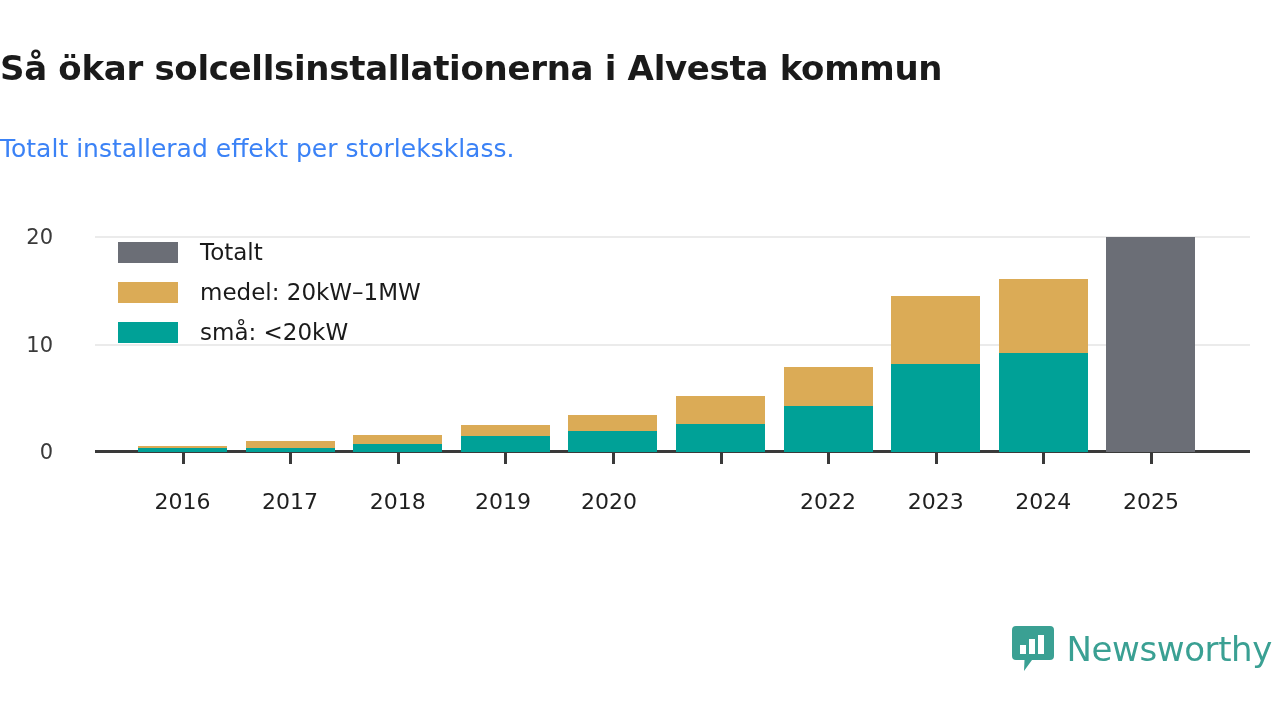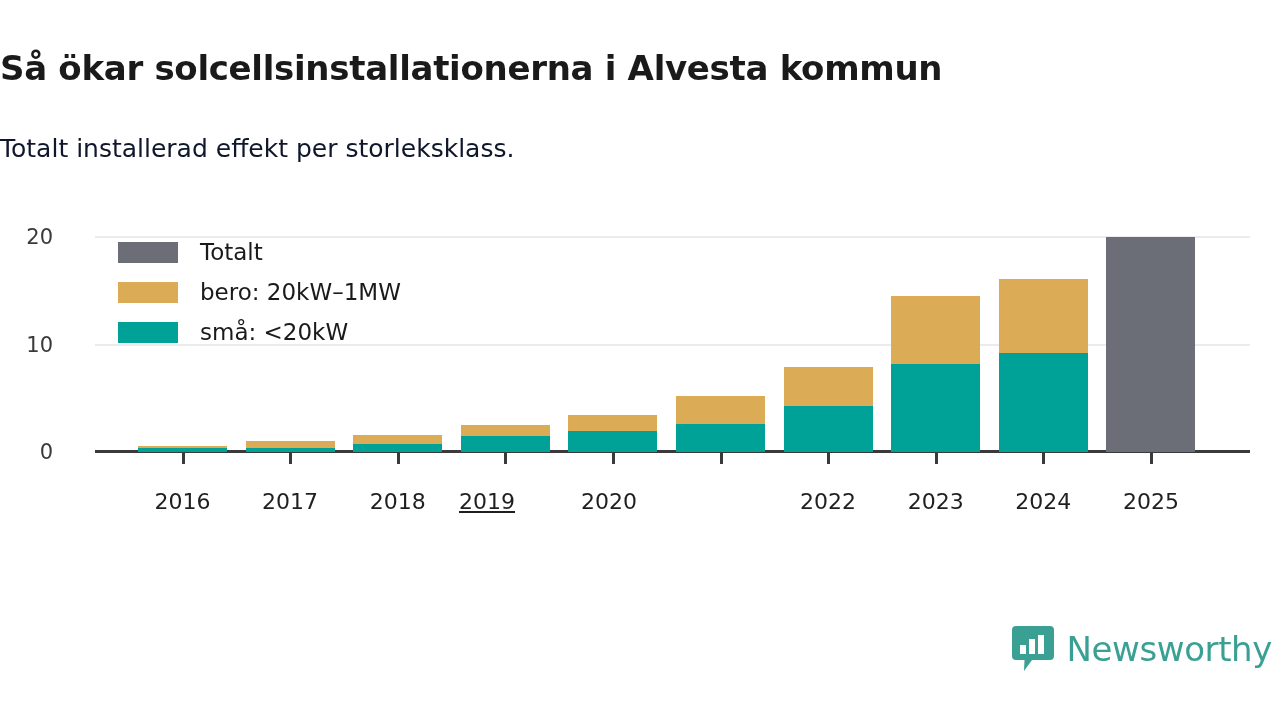--- a/index.html
+++ b/index.html
@@ -21,21 +21,21 @@
     font-size:34px;
     line-height:40px;
     letter-spacing:-0.3px;
     color:#1a1a1a;
     white-space:nowrap;
   }
   .subtitle{
     position:absolute;left:0px;top:133px;width:1240px;
     font-size:25px;
     line-height:32px;
-    color:#0f172a;
+    color:#3b82f6;
     white-space:nowrap;
   }
 
   
   .chart{
     position:absolute;
     left:0px;top:215px;
     width:1280px;height:290px;padding-left:48px;
   }
   .plot{
@@ -144,21 +144,21 @@
 
   <div class="chart">
 
     <div class="legend">
       <div class="legend-row">
         <span class="legend-swatch" style="background:#6b6e76"></span>
         <span class="legend-label">Totalt</span>
       </div>
       <div class="legend-row">
         <span class="legend-swatch" style="background:#dbab56"></span>
-        <span class="legend-label">bero: 20kW–1MW</span>
+        <span class="legend-label">medel: 20kW–1MW</span>
       </div>
       <div class="legend-row">
         <span class="legend-swatch" style="background:#00a197"></span>
         <span class="legend-label">små: &lt;20kW</span>
       </div>
     </div>
 
     <div class="plot" id="plot">
       <div class="axis-zero"></div>
     <div class="ytick-label" style="top: 215px;">0</div>
@@ -182,21 +182,21 @@
           <div class="seg small" style="height: 7.525px;"></div>
           <div class="seg medium" style="height: 9.675px; bottom: 7.525px;"></div>
         </div>
         <div class="xtick" style="left: 301.7px;"></div>
         <div class="xlabel" style="left: 222.7px;">2018</div>
         <div class="bar-col" style="left: 365.8px; width: 89px;">
           <div class="seg small" style="height: 16.125px;"></div>
           <div class="seg medium" style="height: 10.75px; bottom: 16.125px;"></div>
         </div>
         <div class="xtick" style="left: 409.3px;"></div>
-        <div class="xlabel" style="left: 312px; text-decoration: underline;">2019</div>
+        <div class="xlabel" style="left: 328px;">2019</div>
         <div class="bar-col" style="left: 473.4px; width: 89px;">
           <div class="seg small" style="height: 21.5px;"></div>
           <div class="seg medium" style="height: 15.05px; bottom: 21.5px;"></div>
         </div>
         <div class="xtick" style="left: 516.9px;"></div>
         <div class="xlabel" style="left: 434px;">2020</div>
         <div class="bar-col" style="left: 581px; width: 89px;">
           <div class="seg small" style="height: 27.95px;"></div>
           <div class="seg medium" style="height: 27.95px; bottom: 27.95px;"></div>
         </div>

